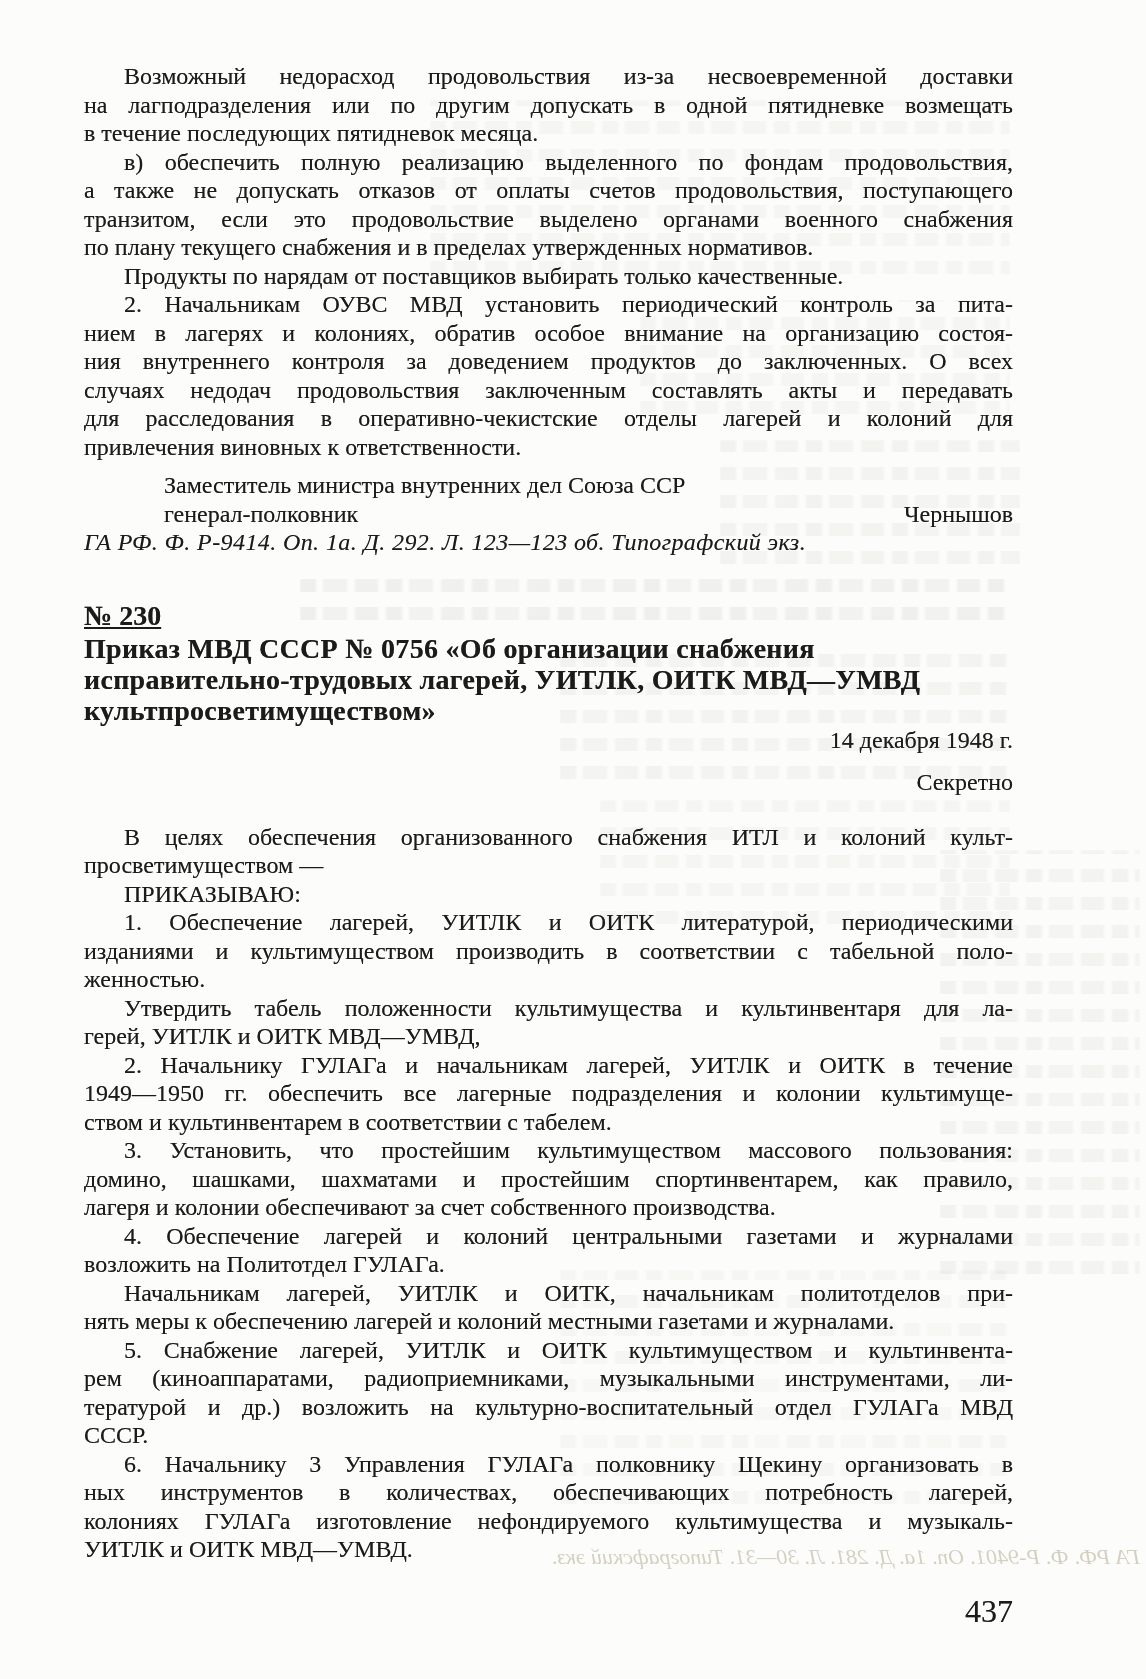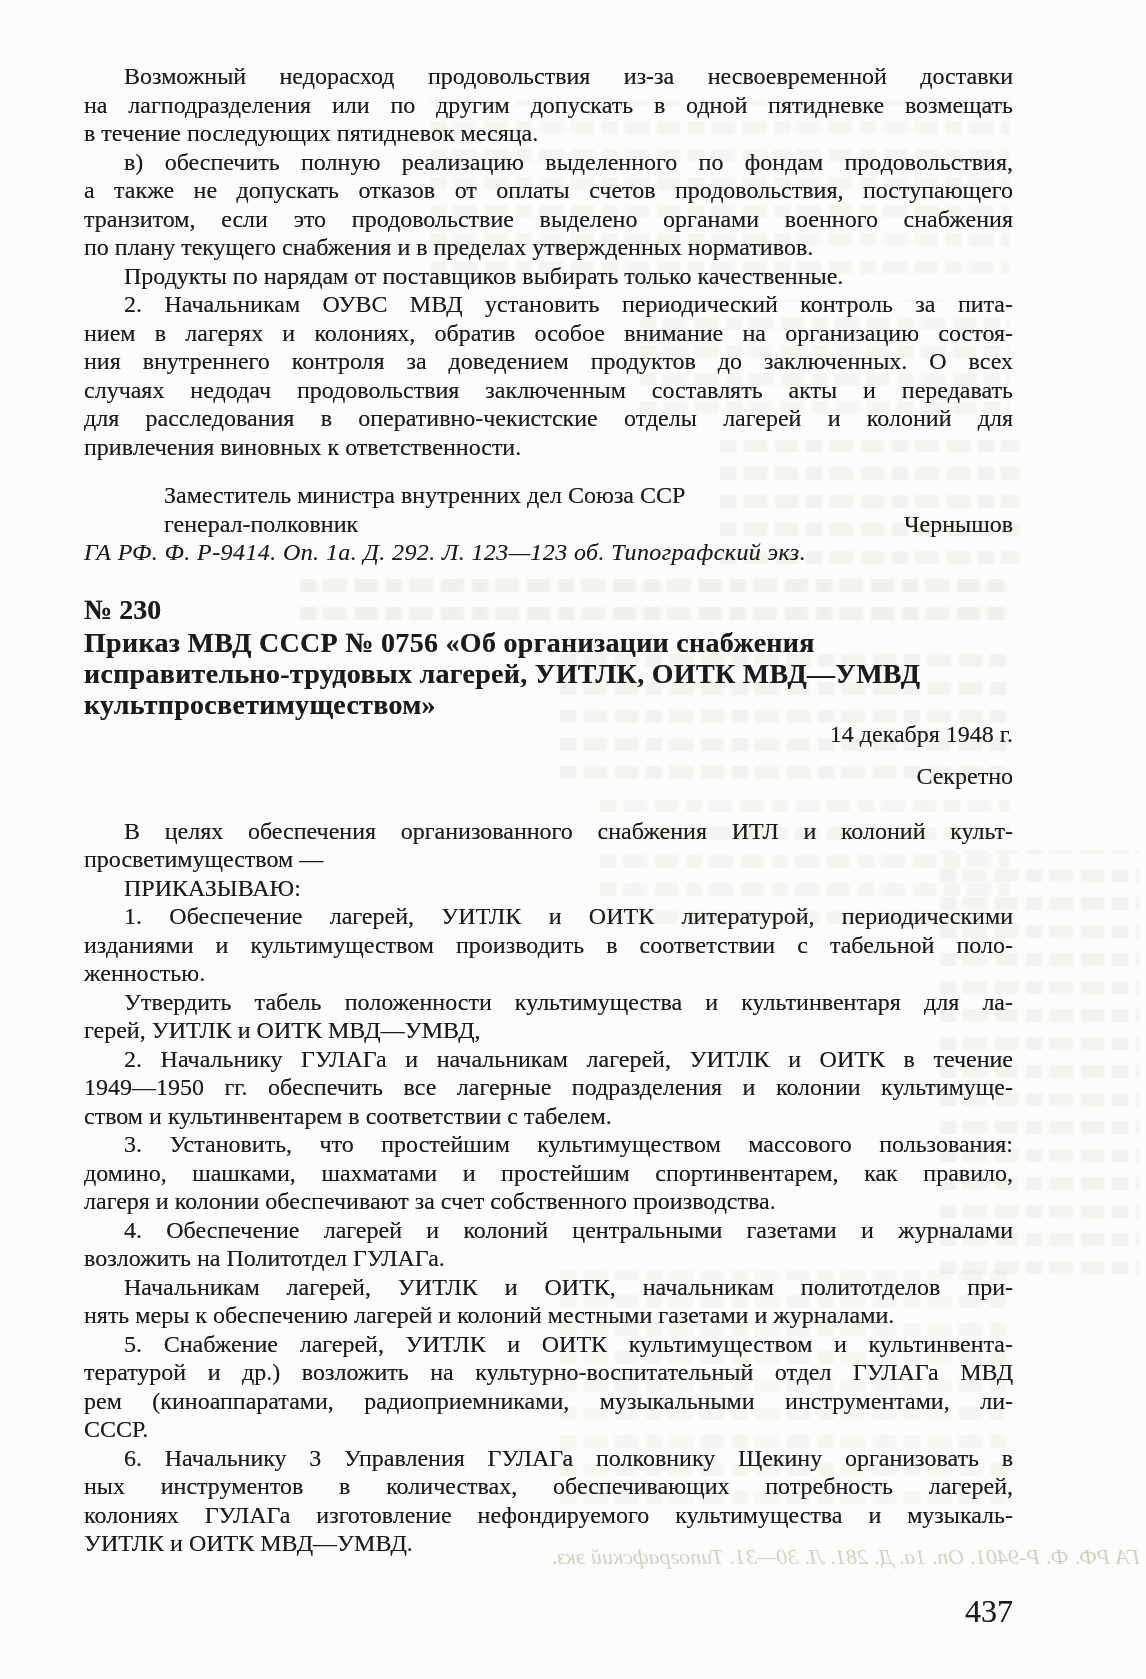--- a/index.html
+++ b/index.html
@@ -17,34 +17,35 @@
   }
   .ln {
     font-size:24px; line-height:28.5px;
     text-align:justify; text-align-last:justify;
     text-shadow:0 0 0.5px rgba(20,20,20,.55);
     white-space:normal;
   }
   .last { text-align-last:left; }
   .ind  { text-indent:40px; }
 
-  .sig { margin-top:20px;font-family:Liberation Serif, serif; }
+  .sig { margin-top:10px;font-family:Liberation Serif, serif; }
   .sig-pos { padding-left:80px; font-size:24px; line-height:28.5px; text-shadow:0 0 .5px rgba(20,20,20,.55); }
   .sig-row { display:flex; justify-content:space-between; font-size:24px; line-height:28.5px; text-shadow:0 0 .5px rgba(20,20,20,.55); }
   .sig-rank { padding-left:80px; }
 
   .archive {
     margin-top:0; font-style:italic;
     font-size:24px; line-height:28.5px; letter-spacing:.4px;
     text-shadow:0 0 .4px rgba(20,20,20,.45);
   }
 
   .doc-number {
-    margin-top:28px; font-weight:bold; font-size:28px; line-height:30px;
+    margin-top:44px; font-weight:bold; font-size:28px; line-height:30px;
     text-shadow:0 0 .5px rgba(20,20,20,.6);
+    text-decoration:underline;
   }
   .title-line {
     font-weight:bold; font-size:28px; line-height:31px; letter-spacing:.3px;
     text-shadow:0 0 .5px rgba(20,20,20,.6);
   }
   .title-block { margin-top:2px; }
   .right-line {
     font-size:24px; line-height:28.5px; text-align:right;
     text-shadow:0 0 .5px rgba(20,20,20,.5);
     margin-top:14px;
@@ -157,22 +158,22 @@
         <div class="ln">домино, шашками, шахматами и простейшим спортинвентарем, как правило,</div>
         <div class="ln last">лагеря и колонии обеспечивают за счет собственного производства.</div>
 
         <div class="ln ind">4. Обеспечение лагерей и колоний центральными газетами и журналами</div>
         <div class="ln last">возложить на Политотдел ГУЛАГа.</div>
 
         <div class="ln ind">Начальникам лагерей, УИТЛК и ОИТК, начальникам политотделов при-</div>
         <div class="ln last">нять меры к обеспечению лагерей и колоний местными газетами и журналами.</div>
 
         <div class="ln ind">5. Снабжение лагерей, УИТЛК и ОИТК культимуществом и культинвента-</div>
+        <div class="ln">рем (киноаппаратами, радиоприемниками, музыкальными инструментами, ли-</div>
         <div class="ln">тературой и др.) возложить на культурно-воспитательный отдел ГУЛАГа МВД</div>
-        <div class="ln">рем (киноаппаратами, радиоприемниками, музыкальными инструментами, ли-</div>
         <div class="ln last">СССР.</div>
 
         <div class="ln ind">6. Начальнику 3 Управления ГУЛАГа полковнику Щекину организовать в</div>
         <div class="ln">ных инструментов в количествах, обеспечивающих потребность лагерей,</div>
         <div class="ln">колониях ГУЛАГа изготовление нефондируемого культимущества и музыкаль-</div>
         <div class="ln last">УИТЛК и ОИТК МВД—УМВД.</div>
       </div>
     </div>
 
   </div>

